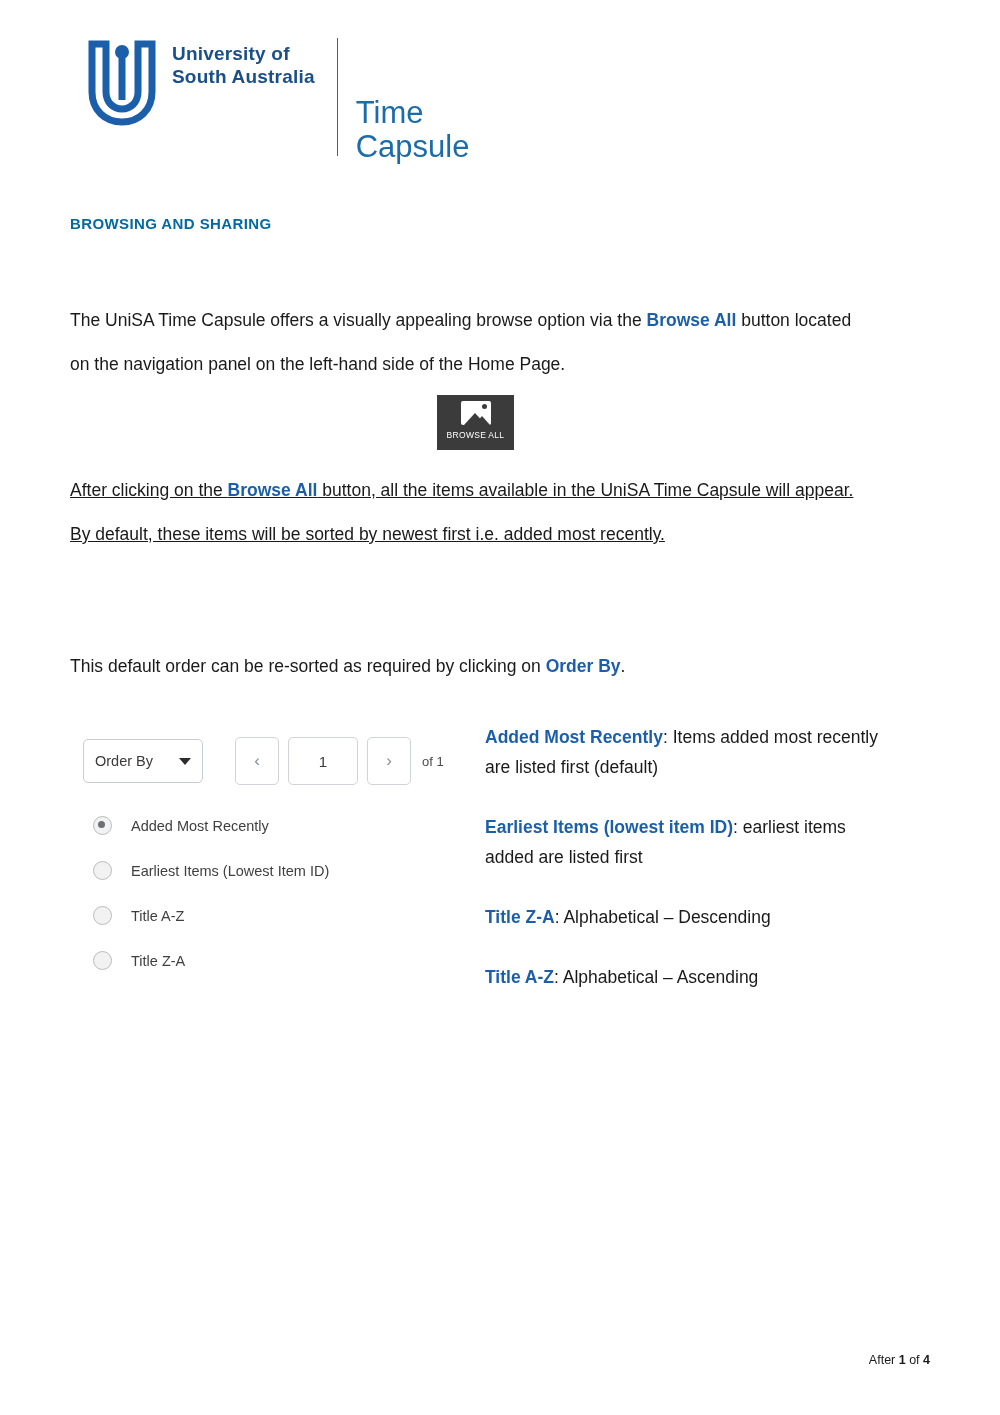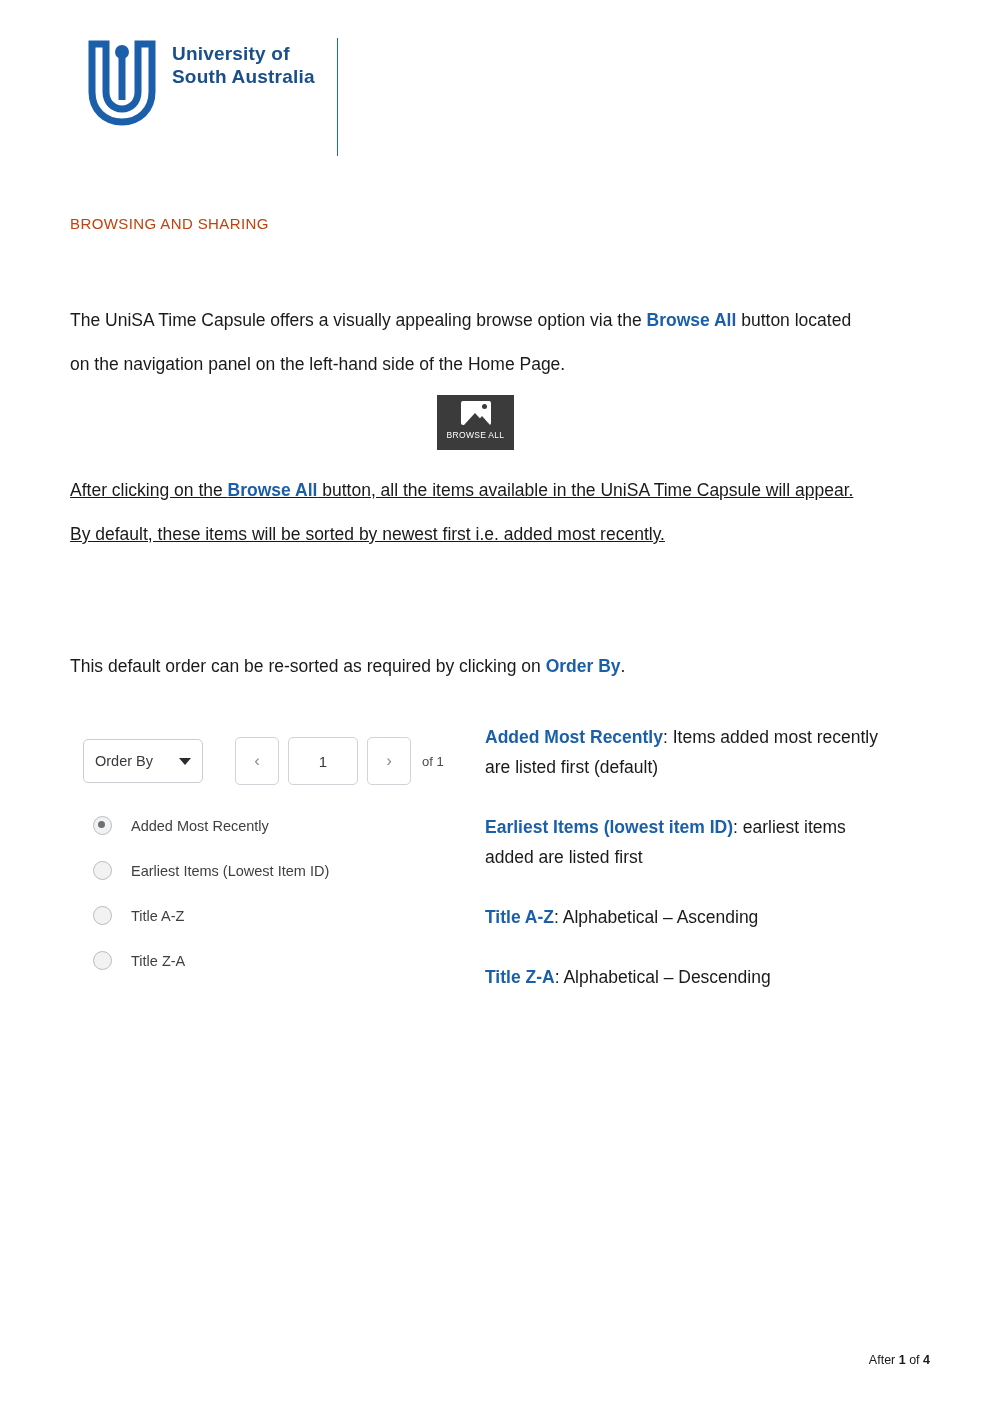--- a/index.html
+++ b/index.html
@@ -61,22 +61,22 @@
     color: #1b6ca8;
     font-weight: normal;
   }
 
   
   .section-title {
     position: absolute;
     left: 70px;
     top: 215px;
     font-size: 15px;
-    font-weight: normal;
-    color: #c2410c;
+    font-weight: bold;
+    color: #0369a1;
     letter-spacing: 0.4px;
   }
   .para {
     position: absolute;
     left: 70px;
     width: 790px;
     font-size: 17.5px;
     line-height: 44px;
     color: #1a1a1a;
   }
@@ -282,20 +282,24 @@
           <path d="M44 20 L44 62" stroke="#1b5faa" stroke-width="7" fill="none"></path>
           <circle cx="44" cy="14" r="7" fill="#1b5faa"></circle>
         </svg>
       </div>
       <div class="logo-text" style="padding-top:4px;">
         <span>University of</span><br>
         <span>South Australia</span>
       </div>
     </div>
     <div class="logo-divider"></div>
+    <div class="product-name">
+      <span>Time</span><br>
+      <span>Capsule</span>
+    </div>
   </div>
 
   <div class="section-title">BROWSING AND SHARING</div>
 
   <div class="para" id="p1">
     <span>The UniSA Time Capsule offers a visually appealing browse option via the </span><span class="hl">Browse All</span><span> button located on the navigation panel on the left-hand side of the Home Page.</span>
   </div>
 
   <div class="browse-all-img">
     <div class="pic-icon">
@@ -349,24 +353,24 @@
   </div>
 
   <div class="legend">
     <div class="entry">
       <span class="term">Added Most Recently</span><span>: Items added most recently are listed first (default)</span>
     </div>
     <div class="entry">
       <span class="term">Earliest Items (lowest item ID)</span><span>: earliest items added are listed first</span>
     </div>
     <div class="entry">
+      <span class="term">Title Z-A</span><span>: Alphabetical – Descending</span>
+    </div>
+    <div class="entry">
       <span class="term">Title A-Z</span><span>: Alphabetical – Ascending</span>
-    </div>
-    <div class="entry">
-      <span class="term">Title Z-A</span><span>: Alphabetical – Descending</span>
     </div>
   </div>
 
   <div class="footer">
     <span>After </span><b>1</b><span> of </span><b>4</b>
   </div>
 
 </div>
 
 </body></html>

